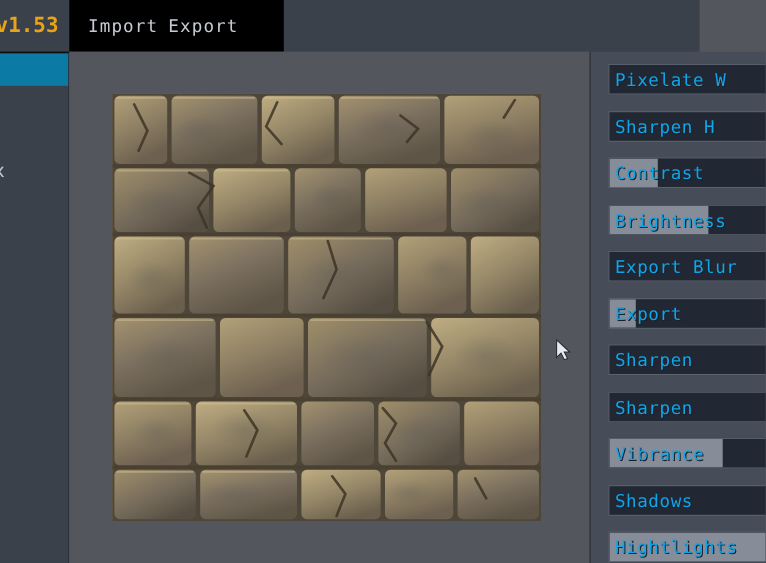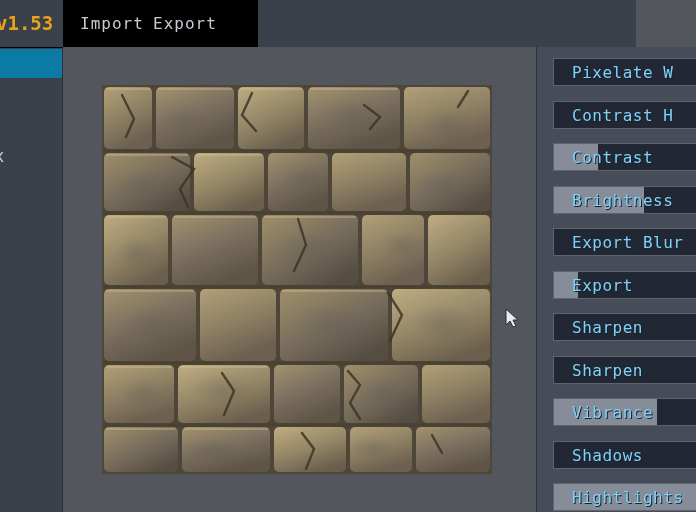--- a/index.html
+++ b/index.html
@@ -109,23 +109,23 @@
     border: 1px solid #5d6470;
     overflow: hidden;
     cursor: pointer;
   }
   .slider .fill {
     position: absolute; left: 0; top: 0;
     height: 100%;
     background: #868d99;
   }
   .slider .sl-label {
-    position: absolute; left: 18px; top: 0;
+    position: absolute; left: 5px; top: 0;
     height: 28px; line-height: 28px;
-    color: #7dd3fc;
+    color: #0ea5e9;
     font-size: 16px;
     letter-spacing: 0.5px;
     white-space: nowrap;
     text-shadow: 1px 1px 0 #1b1f27;
   }
 </style>
 </head>
 <body>
 
 <div id="app">
@@ -290,21 +290,21 @@
     <polygon points="1,1 1,17 5,13 8,19 11,18 8,12 13,12" fill="#e9eaee" stroke="#2a2d33" stroke-width="1"></polygon>
   </svg>
 
   <div class="rightpanel">
     <div class="slider" style="top:11px">
       <div class="fill" style="width: 0%;"></div>
       <div class="sl-label">Pixelate W</div>
     </div>
     <div class="slider" style="top:54px">
       <div class="fill" style="width: 0%;"></div>
-      <div class="sl-label">Contrast H</div>
+      <div class="sl-label">Sharpen H</div>
     </div>
     <div class="slider" style="top:96px">
       <div class="fill" style="width: 28%;"></div>
       <div class="sl-label">Contrast</div>
     </div>
     <div class="slider" style="top:139px">
       <div class="fill" style="width: 57%;"></div>
       <div class="sl-label">Brightness</div>
     </div>
     <div class="slider" style="top:181px">

